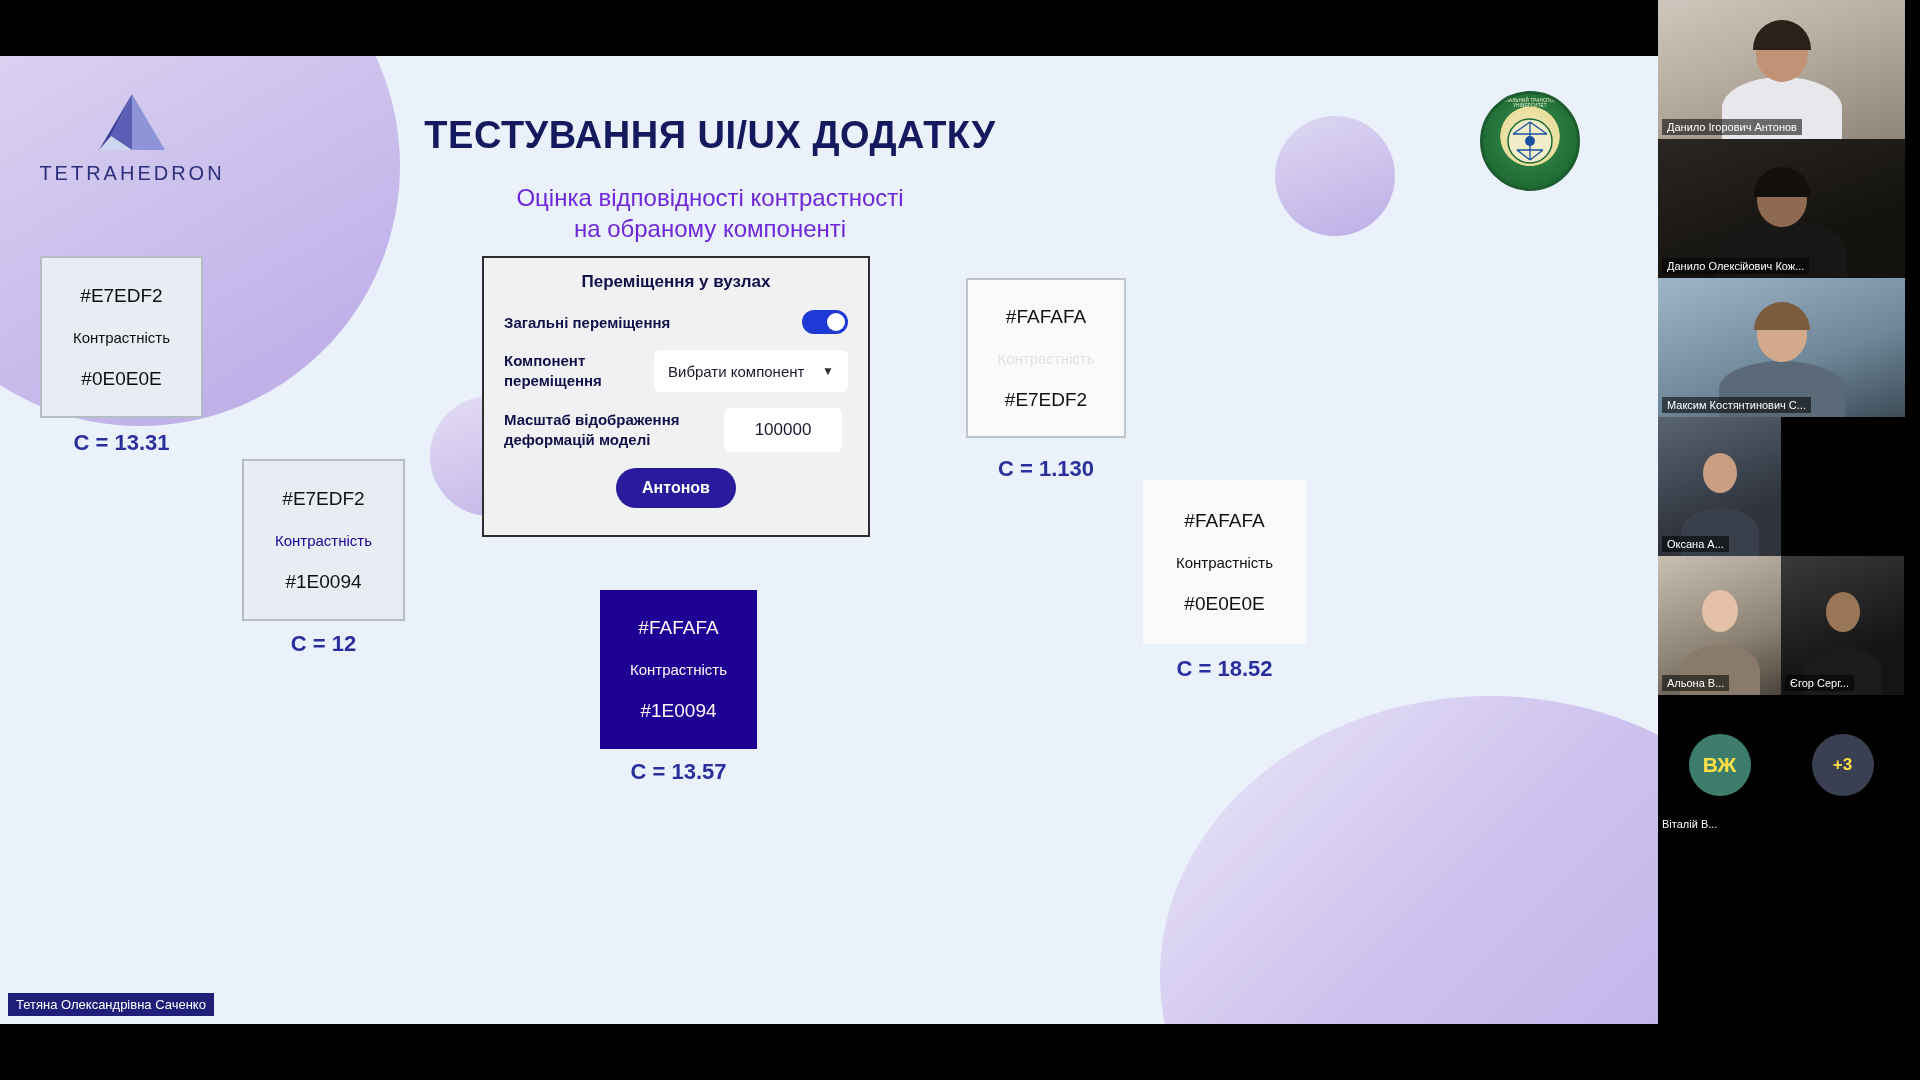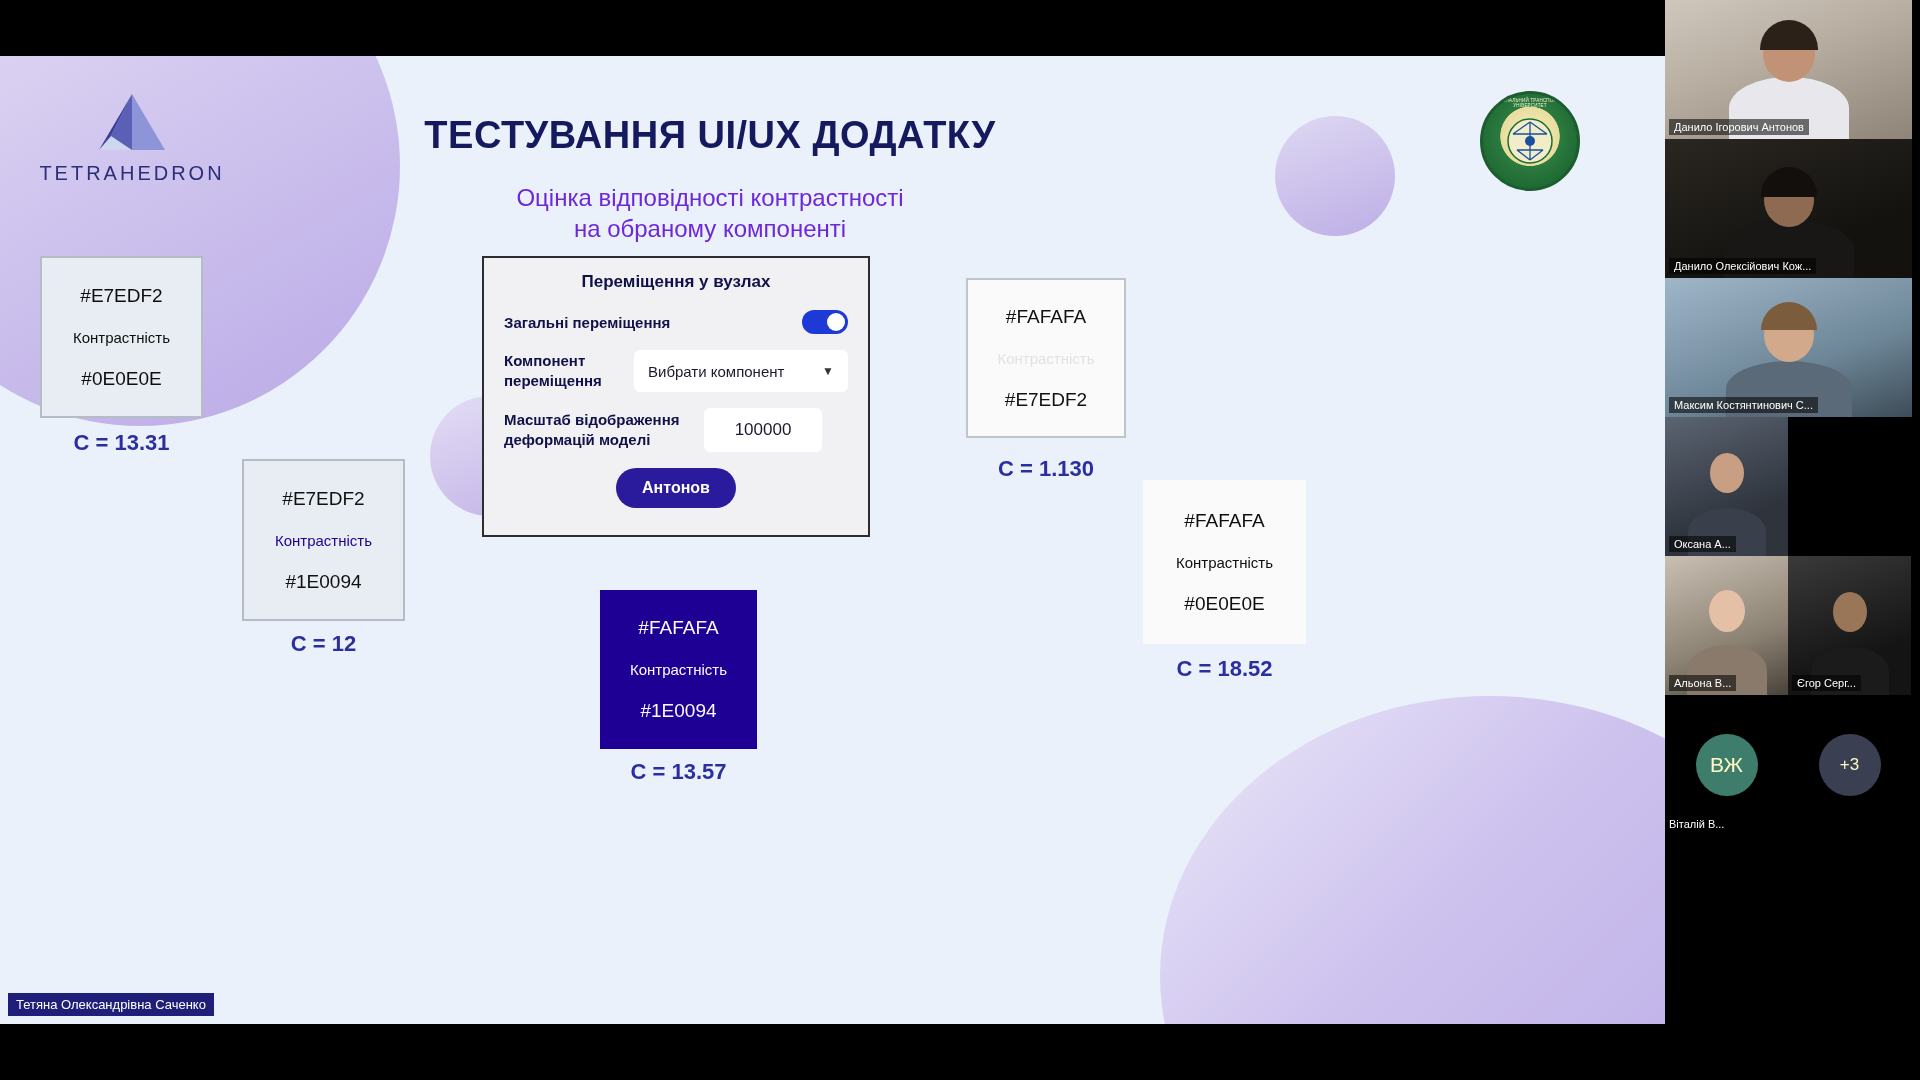--- a/index.html
+++ b/index.html
@@ -144,21 +144,21 @@
     width: 388px; height: 281px;
     background: #f1f1f4;
     border: 2px solid #2d2d2d;
     box-sizing: border-box;
     padding: 14px 20px;
   }
   #dialog-title {
     text-align: center; font-size: 17px; font-weight: bold; color: #11114a;
     margin-bottom: 18px;
   }
-  .row { display: flex; align-items: center; margin-bottom: 16px; }
+  .row { display: flex; align-items: center; margin-bottom: 16px; gap: 20px; }
   #row-toggle { justify-content: space-between; }
   #toggle-label { font-size: 15px; color: #11114a; font-weight: bold; }
   #toggle {
     width: 46px; height: 24px; border-radius: 12px; background: #1e3ad6;
     position: relative; flex: none;
   }
   #toggle-knob {
     position: absolute; right: 3px; top: 3px;
     width: 18px; height: 18px; border-radius: 50%; background: #fff;
   }
@@ -187,21 +187,21 @@
 
   
   #presenter-badge {
     position: absolute; left: 8px; bottom: 8px;
     background: #1f1f7a; color: #fff;
     font-size: 13px; padding: 4px 8px;
   }
 
   
   #rail {
-    position: absolute; right: 8px; top: 0;
+    position: absolute; right: 15px; top: 0;
     width: 247px; height: 1080px;
     background: #000;
   }
   .tile {
     position: relative;
     width: 247px; height: 139px;
     overflow: hidden;
     box-sizing: border-box;
   }
   .tile.half { width: 123px; float: left; }
@@ -236,21 +236,21 @@
   
   .avatar-tile {
     width: 123px; height: 139px; float: left;
     display: flex; flex-direction: column; align-items: center; justify-content: center;
     background: #000;
     position: relative;
   }
   .avatar-circle {
     width: 62px; height: 62px; border-radius: 50%;
     display: flex; align-items: center; justify-content: center;
-    font-size: 21px; color: #fef9c3; font-weight: normal;
+    font-size: 21px; color: #fde047; font-weight: bold;
   }
   #avatar-vzh { background: #3e7d6b; }
   #avatar-more { background: #3a3f52; font-size: 17px; }
   .avatar-name {
     position: absolute; left: 4px; bottom: 4px;
     color: #fff; font-size: 11px;
     max-width: 95%; white-space: nowrap; overflow: hidden; text-overflow: ellipsis;
   }
 </style>
 </head>

